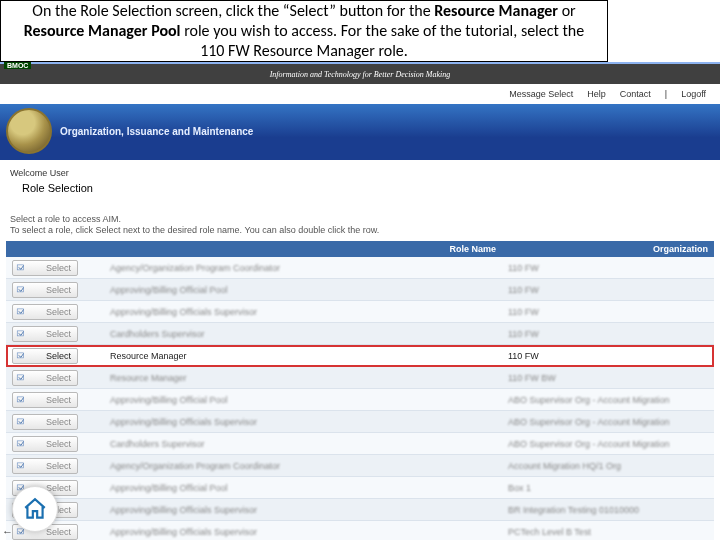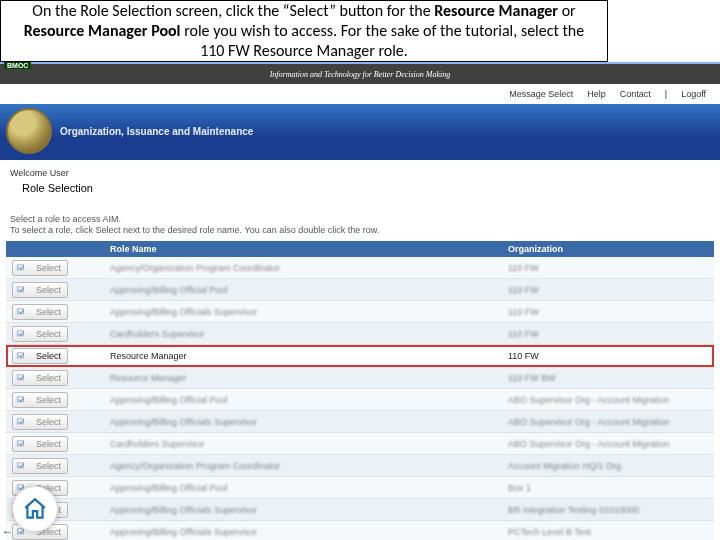--- a/index.html
+++ b/index.html
@@ -14,30 +14,30 @@
 .seal{width:42px;height:42px;border-radius:50%;background:radial-gradient(circle at 35% 30%,#d7c87e 0 30%,#a8924a 55%,#5a4820 100%);border:2px solid #8a7430;margin-right:8px;flex-shrink:0}
 .htitle{display:flex;flex-direction:column}
 .htitle .t1{font-size:19px;font-weight:bold;font-style:italic;font-family:Georgia,serif;color:#fff;text-shadow:0 1px 1px rgba(0,0,0,.4)}
 .htitle .t2{font-size:10px;font-weight:bold;color:#e6eeff}
 .welcome{margin:8px 0 4px 10px;font-size:9px;color:#333}
 .page-title{margin:2px 0 6px 22px;font-size:11px;font-weight:normal}
 .sub1{margin:20px 0 0 10px;font-size:9px;color:#555}
 .sub2{margin:1px 0 6px 10px;font-size:9px;color:#555}
 .table-wrap{margin:0 6px}
 table{width:100%;border-collapse:collapse;font-size:9px}
-thead th{background:#3a6aa8;color:#fff;text-align:left;padding:3px 6px;font-weight:bold}
+thead th{background:#3a6aa8;color:#fff;text-align:right;padding:3px 6px;font-weight:bold}
 thead th:first-child{width:86px}
 thead th:nth-child(2){width:auto}
 thead th:nth-child(3){width:200px}
 tbody tr{background:#ecf1f6}
 tbody tr:nth-child(odd){background:#f6f9fc}
 tbody td{padding:2.5px 6px;border-bottom:1px solid #dbe3ec;color:#888}
 tbody tr.hl{outline:2px solid #d63333;outline-offset:-2px;background:#fff}
 tbody tr.hl td{color:#222}
-.selbtn{display:inline-flex;align-items:center;gap:10px;background:linear-gradient(#fff,#e7e7e7);border:1px solid #b9b9b9;border-radius:2px;padding:1px 6px 1px 3px;font-size:9px;color:#888;cursor:pointer;line-height:12px}
+.selbtn{display:inline-flex;align-items:center;gap:20px;background:linear-gradient(#fff,#e7e7e7);border:1px solid #b9b9b9;border-radius:2px;padding:1px 6px 1px 3px;font-size:9px;color:#888;cursor:pointer;line-height:12px}
 tr.hl .selbtn{color:#222}
 .selbtn svg{width:10px;height:10px}
 .home-btn{position:absolute;left:12px;bottom:8px;width:44px;height:44px;border-radius:50%;background:#fff;display:flex;align-items:center;justify-content:center;box-shadow:0 0 6px rgba(0,0,0,.25);border:1px solid #dcdcdc;cursor:pointer}
 .back-arrow{position:absolute;left:2px;bottom:4px;font-size:11px;color:#333;cursor:pointer}
 .blur{filter:blur(1px)}
 </style>
 </head>
 <body>
 
 <div class="instruction">

